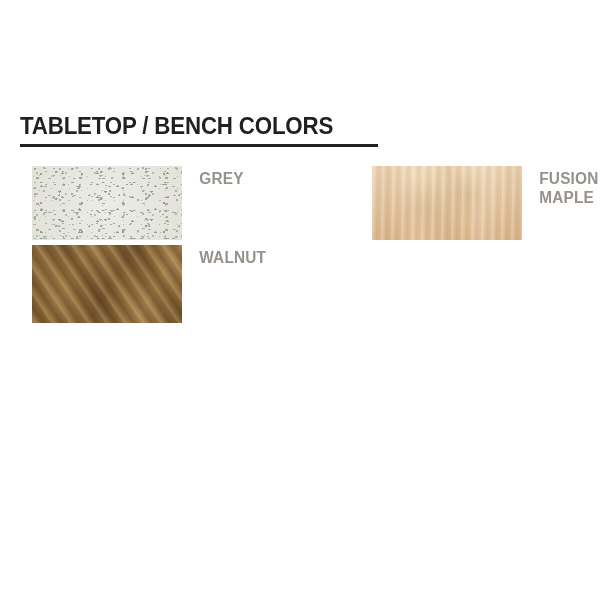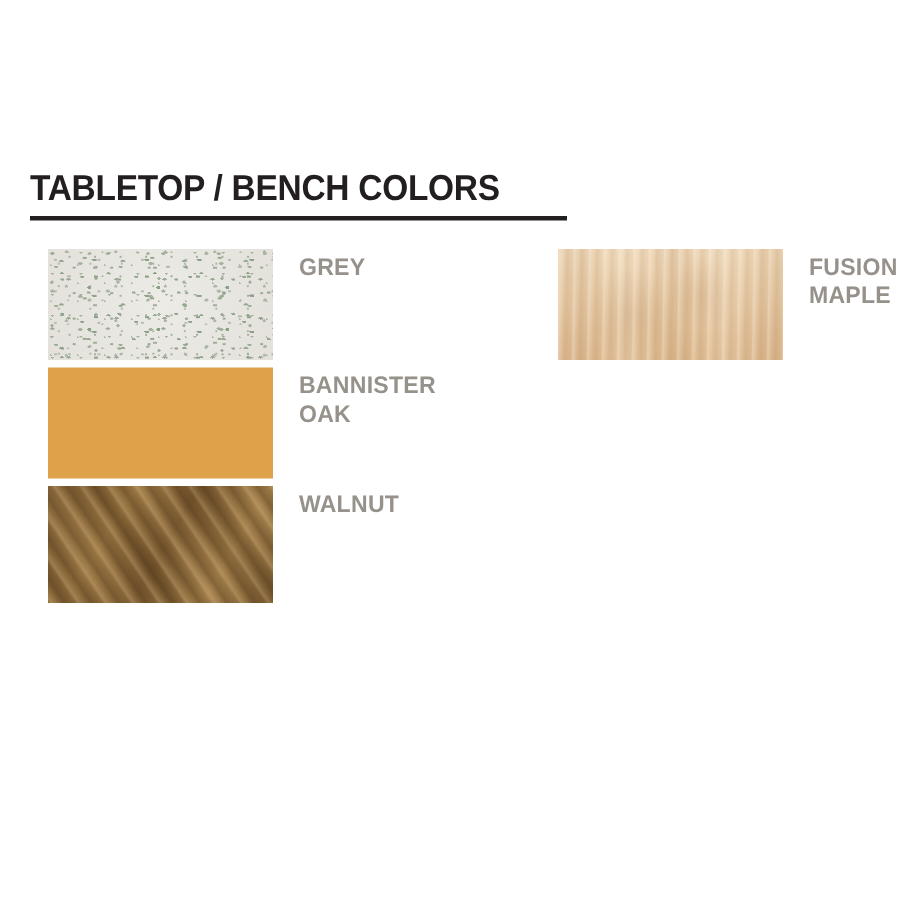--- a/index.html
+++ b/index.html
@@ -240,25 +240,20 @@
 
   <div class="columns">
 
     <div class="column left">
 
       <div class="swatch-row">
         <div class="swatch tex-grey"></div>
         <div class="swatch-label">GREY</div>
       </div>
 
-      <div class="swatch-row">
-        <div class="swatch tex-oak"></div>
-        <div class="swatch-label">BANNISTER
-OAK</div>
-      </div>
 
 
       <div class="swatch-row">
         <div class="swatch tall tex-walnut"></div>
         <div class="swatch-label">WALNUT</div>
       </div>
 
     </div>
 
     <div class="column right">

